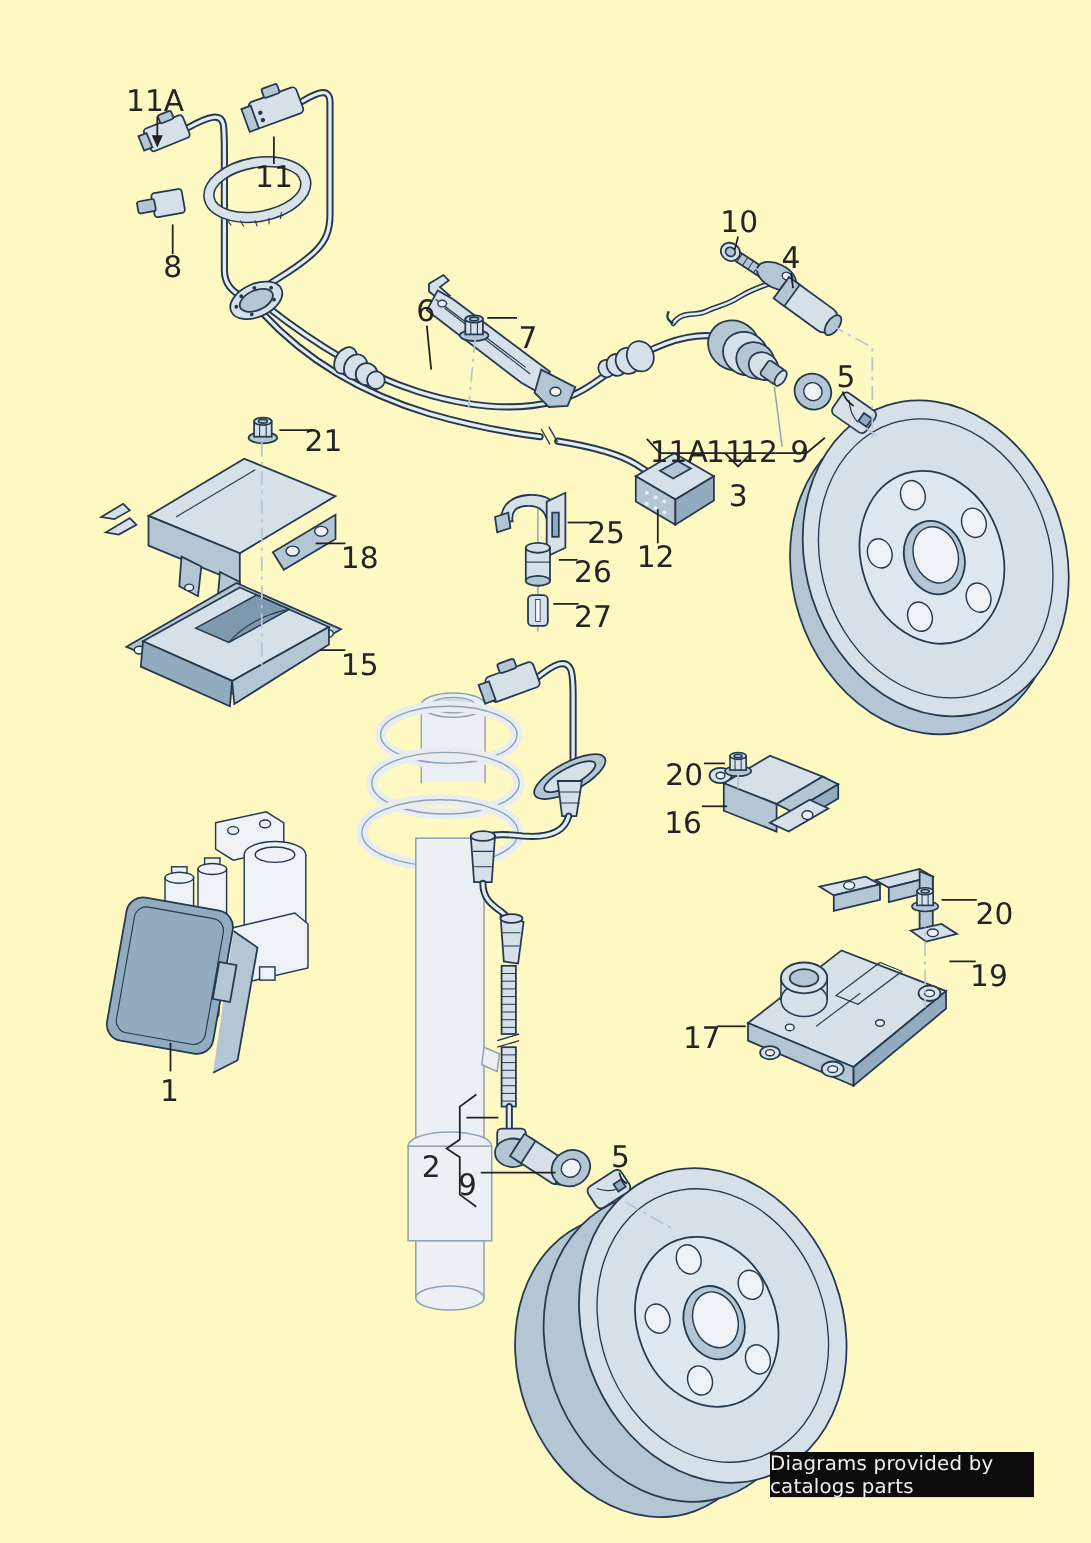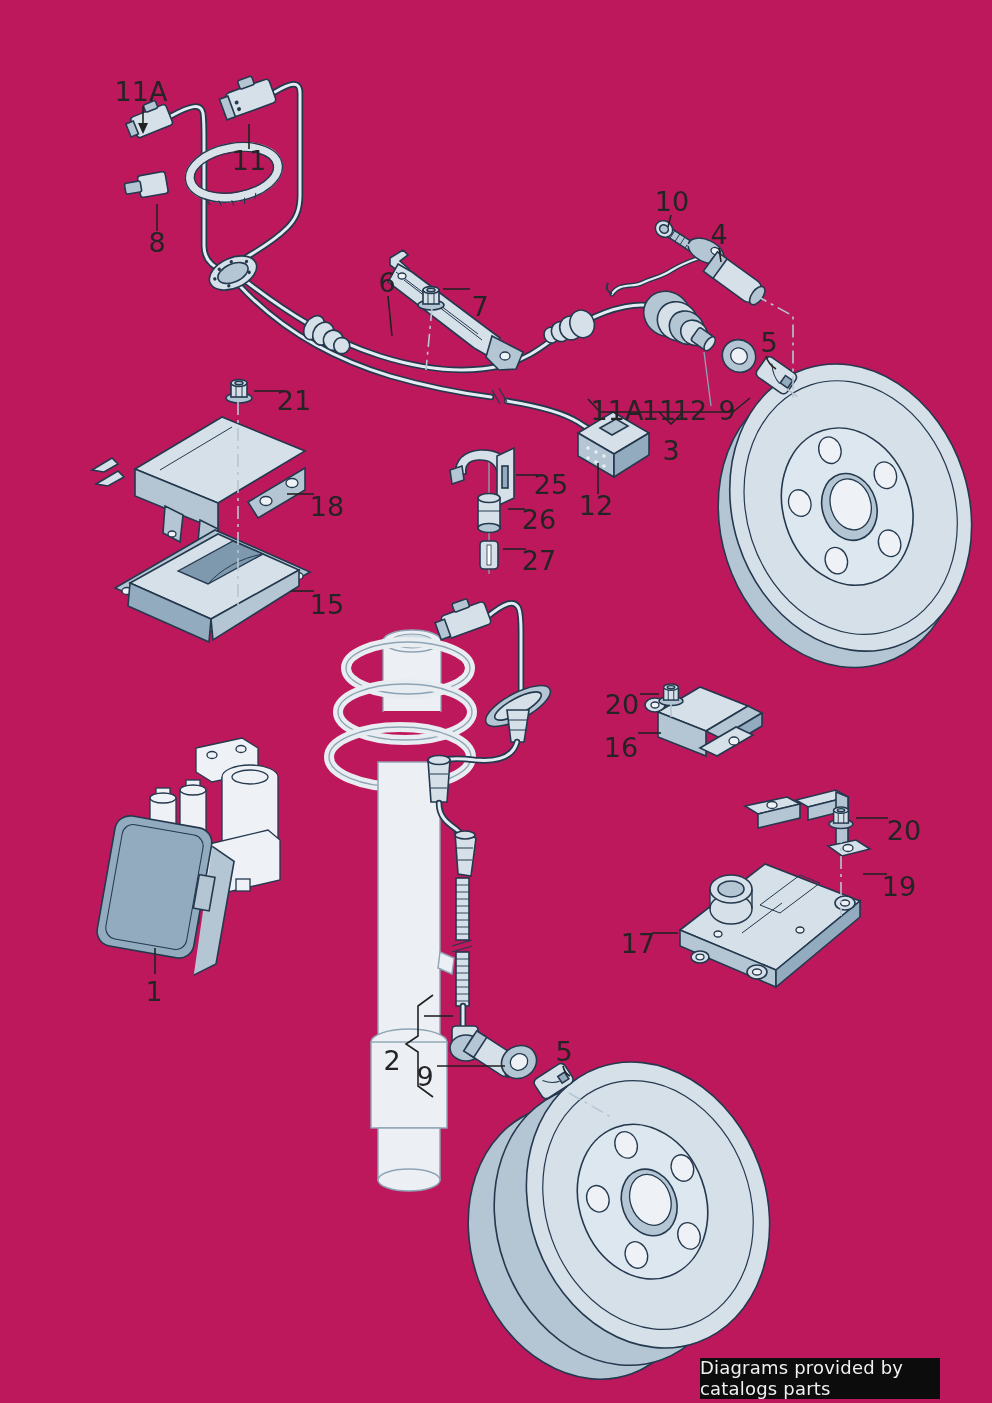--- a/index.html
+++ b/index.html
@@ -1,37 +1,37 @@
 <!DOCTYPE html>
 <html><head>
 <meta charset="utf-8">
 <style>
   html,body{margin:0;padding:0;background:#ffffff;}
-  #stage{position:relative;width:992px;height:1403px;background:#be185d;overflow:hidden;
+  #stage{position:relative;width:992px;height:1403px;background:#fef9c3;overflow:hidden;
          font-family:"DejaVu Sans",sans-serif;}
   svg{position:absolute;left:0;top:0;}
   
   .o{stroke:#24384e;fill:none;}
   .f1{fill:#d6e0e9;stroke:#24384e;stroke-width:1.6;}
   .f2{fill:#b4c6d4;stroke:#24384e;stroke-width:1.6;}
   .f3{fill:#93abbe;stroke:#24384e;stroke-width:1.6;}
   .fw{fill:#eef2f6;stroke:#24384e;stroke-width:1.3;}
   .hub{fill:#dde7ef;stroke:#24384e;stroke-width:1.6;}
   .ld{stroke:#222222;stroke-width:1.6;fill:none;}
   .dd{stroke:#b6c6d4;stroke-width:1.6;fill:none;stroke-dasharray:13 5 3 5;}
   .lt{stroke:#8ea3b4;stroke-width:1.3;fill:none;}
   .sf{fill:#ecf0f4;stroke:#8ea3b4;stroke-width:1.4;}
   .sp{stroke:#e8edf1;stroke-width:10;fill:none;}
   .co{stroke:#24384e;stroke-width:6.5;fill:none;stroke-linecap:round;}
   .ci{stroke:#e4ecf2;stroke-width:3;fill:none;stroke-linecap:round;}
   .cp{stroke:#24384e;stroke-width:5;fill:none;stroke-linecap:round;}
   .cq{stroke:#e4ecf2;stroke-width:2.2;fill:none;stroke-linecap:round;}
   text.pl{font:27px "DejaVu Sans",sans-serif;fill:#242424;text-anchor:middle;}
-  #footer{position:absolute;left:700px;top:1358px;width:240px;height:41px;background:#0c0c0c;
-          color:#f0f0f0;display:flex;align-items:flex-end;justify-content:center;
+  #footer{position:absolute;left:700px;top:1320px;width:240px;height:41px;background:#0c0c0c;
+          color:#f0f0f0;display:flex;align-items:center;justify-content:center;
           font-size:18px;letter-spacing:.2px;}
 </style>
 </head>
 <body>
 
 <div id="stage">
 <svg width="992" height="1403" viewBox="0 0 992 1403">
   <defs>
     <g id="nut">
       <ellipse cx="0" cy="0" rx="13" ry="5" class="f2"></ellipse>

